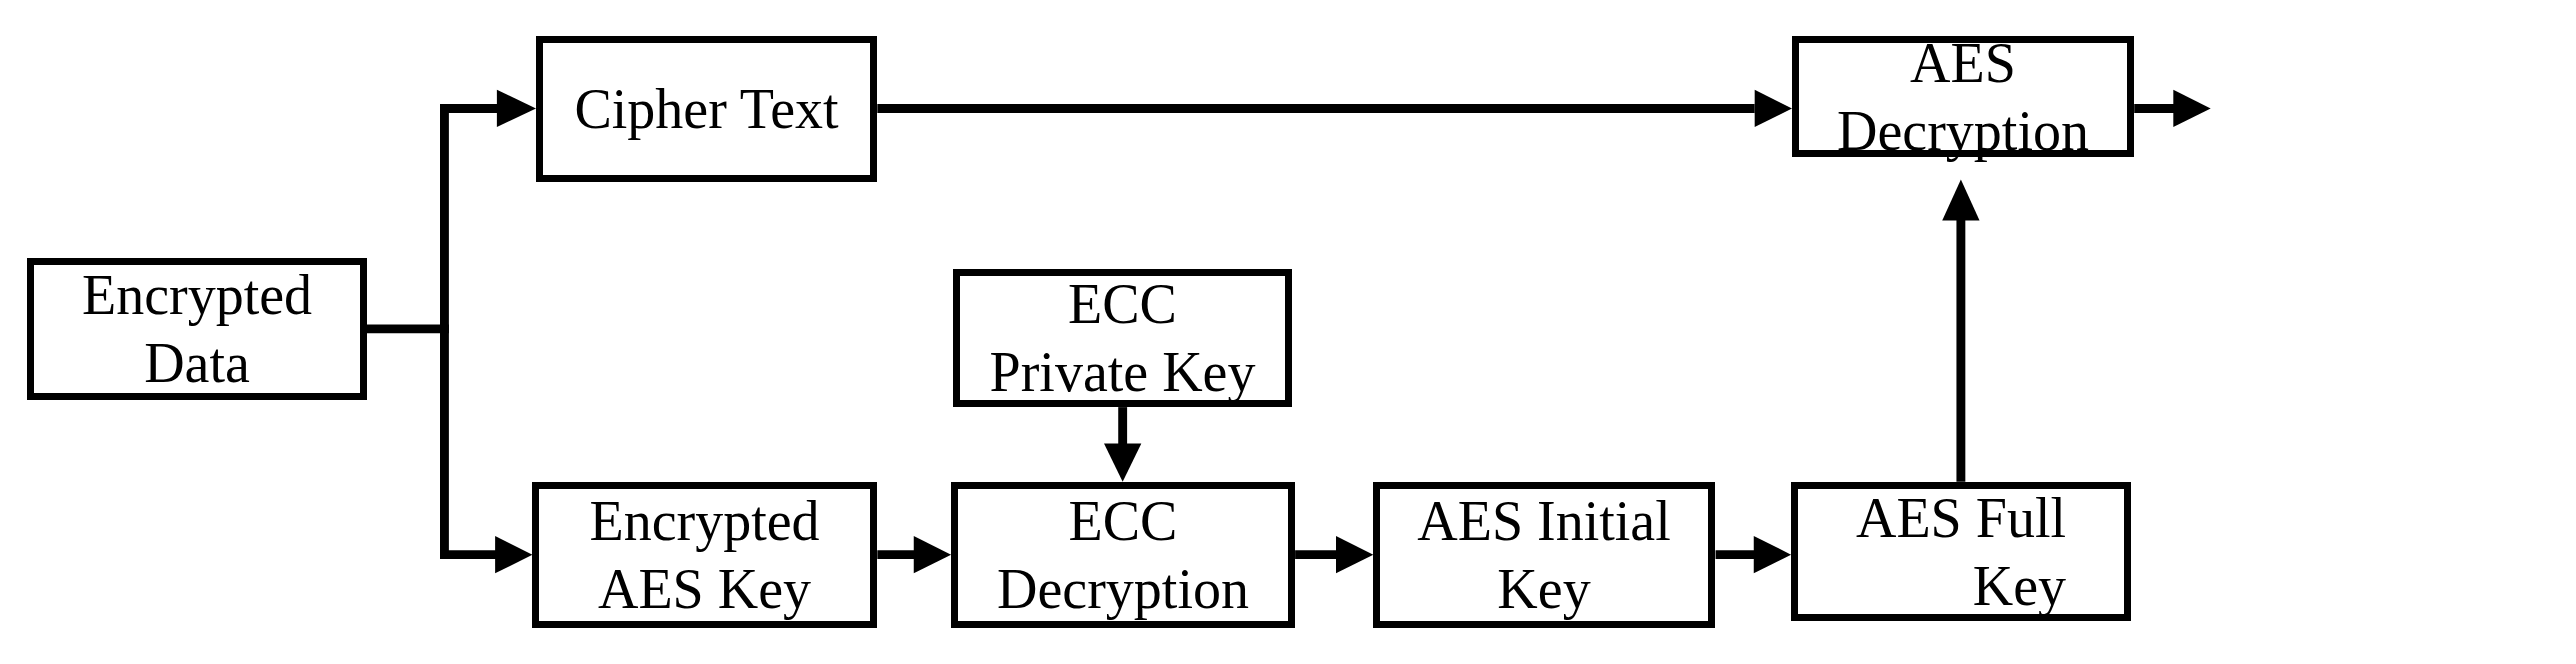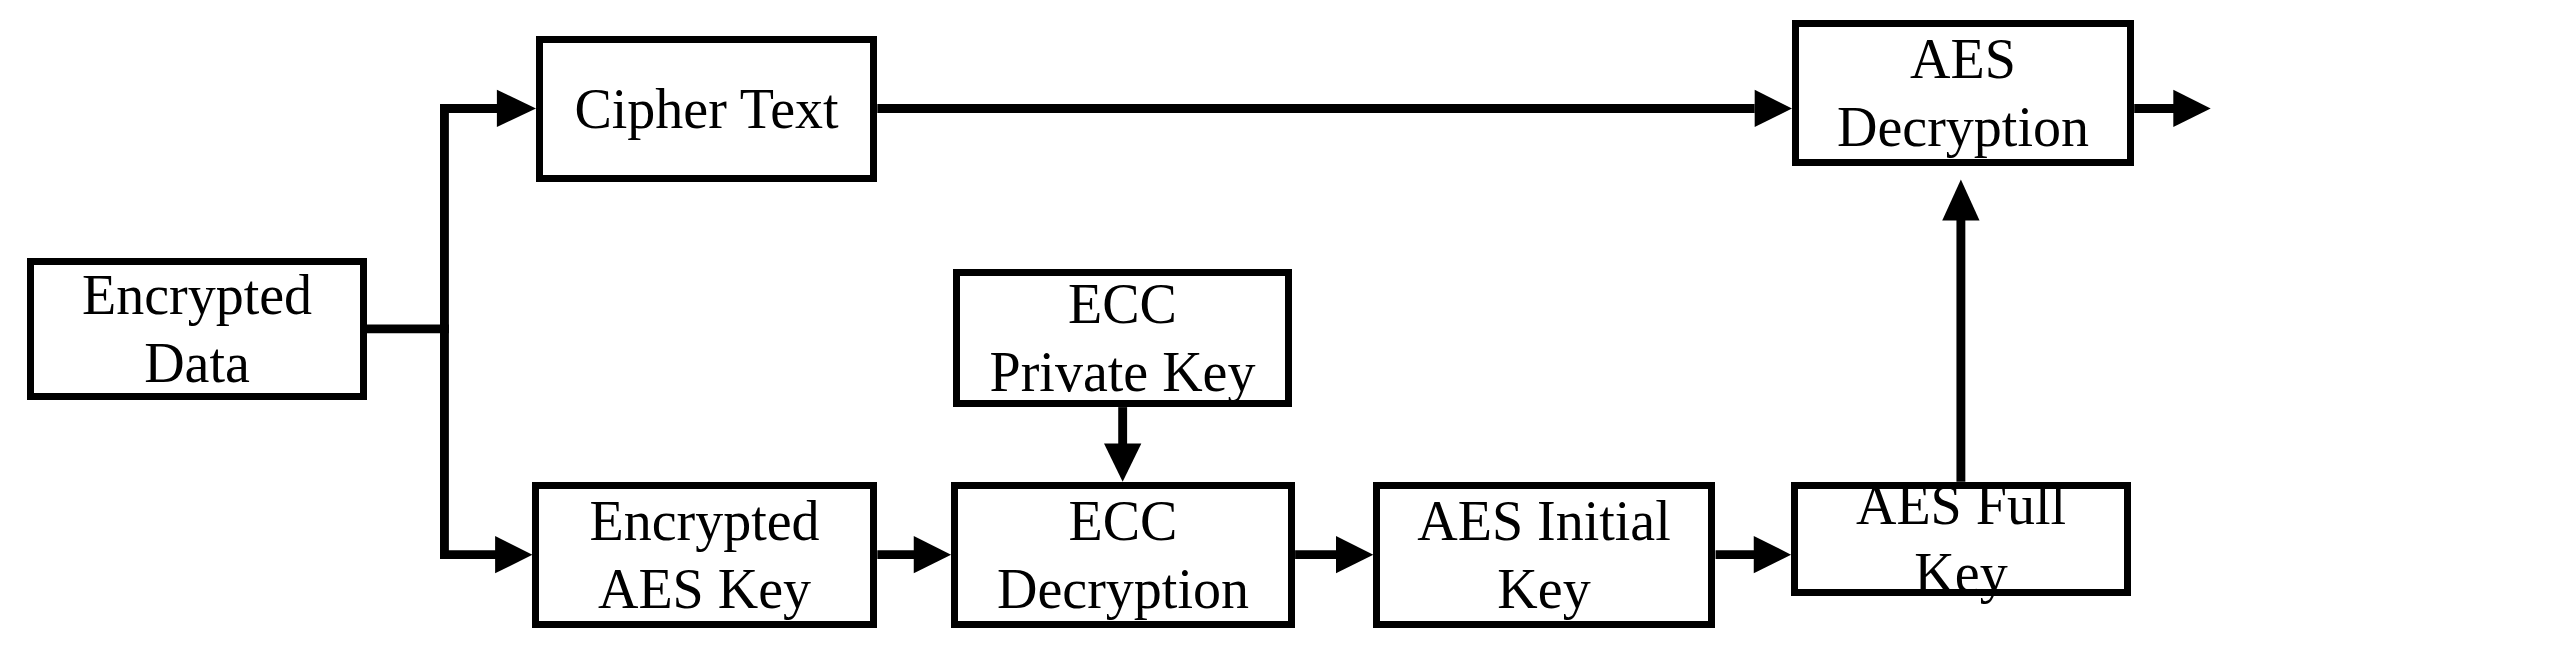--- a/index.html
+++ b/index.html
@@ -34,27 +34,27 @@
     align-items: center;
     justify-content: center;
     text-align: center;
     font-size: 56px;
     line-height: 68px;
     white-space: pre-line;
   }
   
   #node-encrypted-data   { left: 27px;   top: 258px; width: 340px; height: 142px; }
   #node-cipher-text      { left: 536px;  top: 36px;  width: 341px; height: 146px; text-align: center; }
-  #node-aes-decryption   { left: 1792px; top: 20px;  width: 342px; height: 146px; }
+  #node-aes-decryption   { left: 1792px; top: 36px;  width: 342px; height: 121px; }
   #node-plain-text       { left: 2211px; top: 36px;  width: 337px; height: 146px; }
   #node-ecc-private-key  { left: 953px; top: 269px; width: 339px; height: 138px; }
   #node-encrypted-aes-key{ left: 532px;  top: 482px; width: 345px; height: 146px; }
   #node-ecc-decryption   { left: 951px; top: 482px; width: 344px; height: 146px; }
   #node-aes-initial-key  { left: 1373px; top: 482px; width: 342px; height: 146px; text-align: center; }
-  #node-aes-full-key     { left: 1791px; top: 482px; width: 340px; height: 114px; }
+  #node-aes-full-key     { left: 1791px; top: 482px; width: 340px; height: 139px; text-align: right; }
 
   .edge-line {
     stroke: #000000;
     stroke-width: 10;
     fill: none;
   }
   .edge-head {
     fill: #000000;
     stroke: none;
   }

